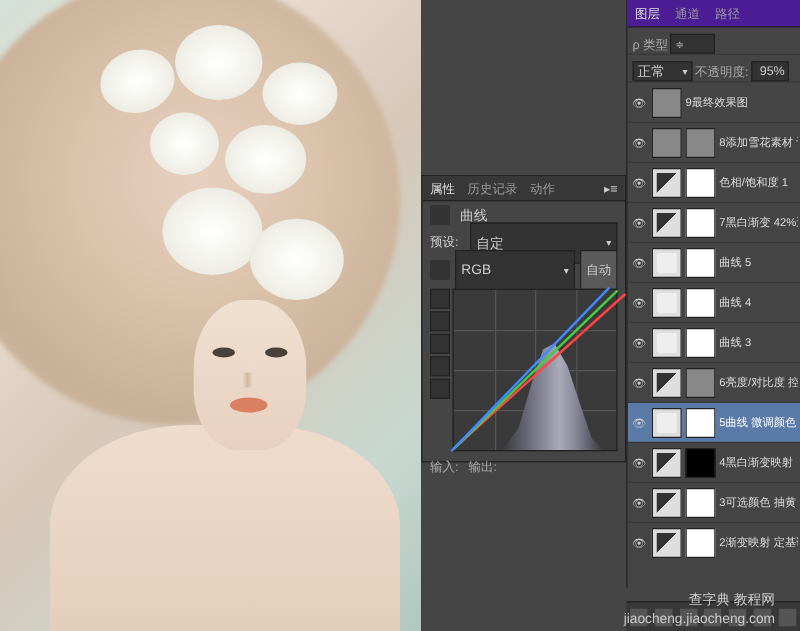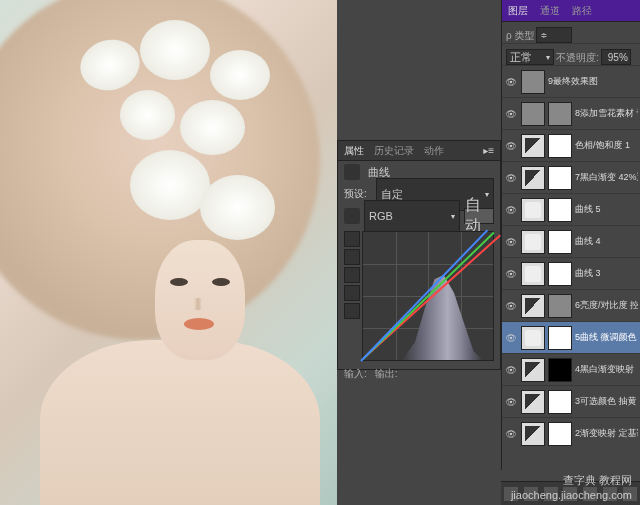--- a/index.html
+++ b/index.html
@@ -14,33 +14,33 @@
 .f3{left:210px;top:50px}
 .f4{left:120px;top:90px;width:55px}
 .f5{left:180px;top:100px;width:65px;height:55px}
 .f6{left:130px;top:150px;width:80px;height:70px}
 .f7{left:200px;top:175px;width:75px;height:65px}
 .eye{position:absolute;width:18px;height:8px;background:#4a4038;border-radius:50%}
 .e1{left:170px;top:278px}
 .e2{left:212px;top:278px}
 .nose{position:absolute;left:194px;top:298px;width:8px;height:12px;background:linear-gradient(90deg,transparent,#d0b8a0,transparent)}
 .lips{position:absolute;left:184px;top:318px;width:30px;height:12px;background:#d88060;border-radius:50%}
-.watermark{position:absolute;right:8px;bottom:3px;font-size:9px;color:rgba(255,255,255,0.5);text-align:right;line-height:1.3}
+.watermark{position:absolute;right:20px;bottom:3px;font-size:9px;color:rgba(255,255,255,0.5);text-align:right;line-height:1.3}
 .right-panel{position:absolute;left:337px;top:0;width:303px;height:505px;background:#454545}
 .curves-panel{position:absolute;left:0;top:140px;width:164px;height:230px;background:#454545;border:1px solid #222}
 .cp-tabs{height:20px;background:#383838;display:flex;align-items:center;padding:0 6px;gap:10px;border-bottom:1px solid #222}
 .cp-tab{font-size:10px;color:#999}
 .cp-tab.active{color:#ddd}
 .cp-close{margin-left:auto;font-size:10px;cursor:pointer}
 .cp-icon-row{height:22px;display:flex;align-items:center;padding:0 6px;gap:8px}
 .cp-icon{width:16px;height:16px;background:#333;border-radius:2px}
 .cp-row{height:22px;display:flex;align-items:center;padding:0 6px;gap:4px}
 .cp-label{font-size:10px;color:#ccc;min-width:28px}
 .cp-select{flex:1;height:33px;background:#333;border:1px solid #222;padding:0 4px;font-size:10px;display:flex;align-items:center;justify-content:space-between}
-.cp-btn{width:30px;height:16px;background:#5a5a5a;border:1px solid #222;font-size:16px;display:flex;align-items:center;justify-content:center}
+.cp-btn{width:30px;height:32px;background:#5a5a5a;border:1px solid #222;font-size:10px;display:flex;align-items:center;justify-content:center}
 .curve-area{position:relative;margin:4px 6px;height:130px;display:flex}
 .curve-tools{width:18px;display:flex;flex-direction:column;gap:2px}
 .ctool{width:16px;height:16px;background:#333;border:1px solid #222}
 .curve-box{flex:1;background:#3a3a3a;border:1px solid #222;position:relative}
 .histogram{position:absolute;bottom:0;left:0;right:0;height:70%;background:linear-gradient(90deg,transparent 0%,transparent 30%,#667 45%,#889 55%,#aab 65%,#889 75%,#667 82%,transparent 92%);clip-path:polygon(0 100%,30% 100%,40% 80%,48% 40%,55% 10%,62% 5%,70% 25%,78% 60%,85% 90%,92% 100%,100% 100%)}
 .diag{position:absolute;inset:0}
 .diag-r{position:absolute;width:140%;height:2px;background:#f44;transform-origin:left;transform:rotate(-42deg);bottom:2px;left:2px}
 .diag-g{position:absolute;width:140%;height:2px;background:#4c4;transform-origin:left;transform:rotate(-44deg);bottom:0;left:0}
 .diag-b{position:absolute;width:140%;height:2px;background:#48f;transform-origin:left;transform:rotate(-46deg);bottom:-2px;left:-2px}
 .grid-v{position:absolute;top:0;bottom:0;width:1px;background:#555}

